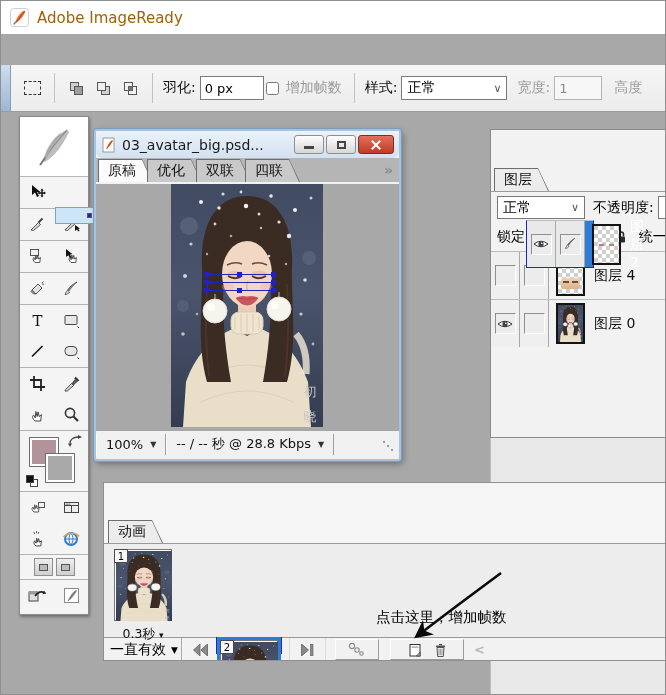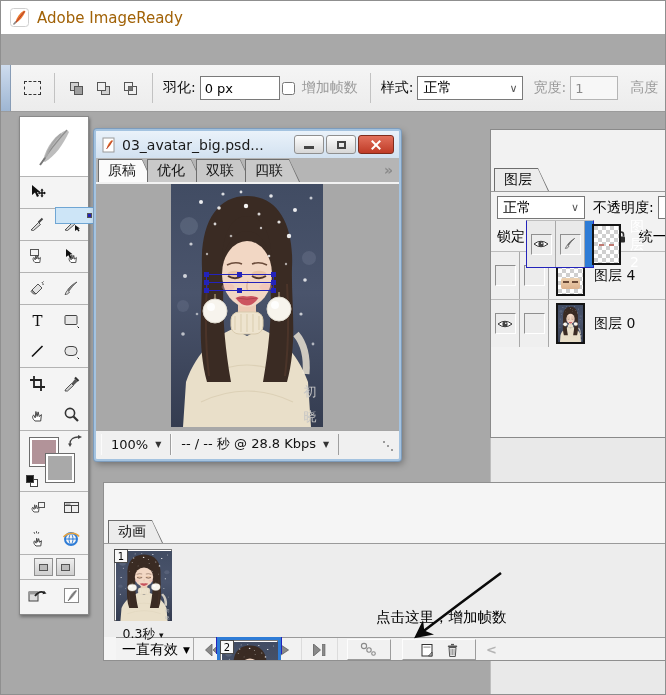--- a/index.html
+++ b/index.html
@@ -17,21 +17,21 @@
   .menubar .mi { font-size:14.5px; color:#111; padding:0 11px; line-height:30px; cursor:default; }
 
   
   .optionsbar { position:absolute; left:0; top:64px; width:666px; height:47px; background:linear-gradient(#f5f5f5,#ececec); border-bottom:1px solid #9b9b9b; display:flex; align-items:center; white-space:nowrap; overflow:hidden; }
   .well-strip { width:10px; height:47px; background:linear-gradient(180deg,#cedcee,#9db5d2); border-right:1px solid #879cb6; flex:none; }
   .ob-sep { width:1px; height:30px; background:#c2c2c2; margin:0 8px; flex:none; }
   .ob-btn { width:27px; height:27px; display:flex; align-items:center; justify-content:center; flex:none; border:1px solid transparent; }
   .marq-ico { width:17px; height:14px; border:1px dashed #333; }
   .ob-label { font-size:14px; color:#111; margin:0 4px 0 2px; }
   .ob-label.dis { color:#9a9a9a; }
-  .ob-input { width:80px; height:24px; border:1px solid #7a7a7a; background:#fff; font-size:13px; padding:0 4px; font-family:inherit; }
+  .ob-input { width:64px; height:24px; border:1px solid #7a7a7a; background:#fff; font-size:13px; padding:0 4px; font-family:inherit; }
   .ob-input.dis { width:48px; border-color:#b5b5b5; background:#f7f7f7; color:#8a8a8a; }
   .ob-check { width:13px; height:13px; margin:0 5px 0 2px; }
   .ob-combo { width:106px; height:24px; border:1px solid #7a7a7a; background:#fff; display:flex; align-items:center; padding:0 5px; font-size:14px; }
   .ob-combo .chev { margin-left:auto; font-size:11px; color:#555; }
 
   
   .toolbox { position:absolute; left:18px; top:115px; width:70px; background:#f4f4f4; border:1px solid #898989; box-shadow:1px 2px 3px rgba(0,0,0,.35); z-index:2; }
   .tb-logo { height:60px; background:#fff; display:flex; align-items:center; justify-content:center; border-bottom:1px solid #b5b5b5; }
   .tb-row { display:flex; }
   .tool { width:34px; height:31px; display:flex; align-items:center; justify-content:center; }
@@ -45,21 +45,21 @@
   .sw-mini .a { left:0; top:0; background:#111; z-index:1; }
   .sw-mini .b { right:0; bottom:0; background:#fff; }
   .sw-swap { position:absolute; right:6px; top:4px; }
   .tb-modes { display:flex; justify-content:center; gap:3px; padding:3px 0; }
   .mode-btn { width:19px; height:18px; border:1px solid #8f8f8f; background:linear-gradient(#eee,#cfcfcf); display:flex; align-items:center; justify-content:center; }
   .mode-btn.sel { background:#cde5f7; border-color:#6fa6d4; }
   .mode-btn i { display:block; width:9px; height:7px; border:1px solid #555; background:#bbb; }
 
   
   .docwin { position:absolute; left:93px; top:128px; width:307px; height:332px; background:#f0f0f0; border:2px solid #a4c3e0; border-radius:3px; box-shadow:0 0 0 1px #7d9cbc, 2px 3px 7px rgba(0,0,0,.35); z-index:2; overflow:hidden; }
-  .doc-titlebar { height:27px; background:linear-gradient(#eaf2fa,#d2e1f0); display:flex; align-items:center; padding:0 5px; }
+  .doc-titlebar { height:27px; background:linear-gradient(#eaf2fa,#d2e1f0); display:flex; align-items:center; padding:0 5px;border-radius:7px; }
   .doc-titlebar .dtitle { font-size:14px; color:#1a1a1a; margin-left:5px; flex:1; overflow:hidden; }
   .winbtn { width:30px; height:19px; border:1px solid #8f8f8f; border-radius:3px; background:linear-gradient(#fdfdfd,#d7d7d7); margin-left:2px; position:relative; flex:none; }
   .winbtn.close { width:36px; border-color:#7e2c1d; background:linear-gradient(#e2705c,#bf3b27); }
   .winbtn .g-min { position:absolute; left:9px; bottom:4px; width:10px; height:3px; background:#444; }
   .winbtn .g-res { position:absolute; left:10px; top:5px; width:9px; height:8px; border:2px solid #444; }
   .winbtn .gx1,.winbtn .gx2 { position:absolute; left:16px; top:3px; width:2px; height:12px; background:#fff; }
   .winbtn .gx1 { transform:rotate(45deg); } .winbtn .gx2 { transform:rotate(-45deg); }
   .doc-tabs { height:26px; background:#b5b5b5; display:flex; align-items:flex-end; padding-left:2px; border-bottom:2px solid #f2f2f2; position:relative; }
   .tab { display:inline-block; background:#6e6e6e; clip-path:polygon(0 0,calc(100% - 11px) 0,100% 100%,0 100%); padding:1px 1px 0 1px; margin-right:-6px; }
   .tab > span { display:flex; align-items:center; height:22px; padding:0 16px 0 9px; background:#c9c9c9; clip-path:polygon(0 0,calc(100% - 10px) 0,100% 100%,0 100%); font-size:14px; color:#111; }
@@ -69,21 +69,21 @@
   .canvas-img { position:absolute; left:75px; top:0; width:152px; height:243px; }
   .portrait-slot { width:100%; height:100%; overflow:hidden; }
   .portrait-slot svg { width:100%; height:100%; display:block; }
   
   .sel { position:absolute; left:35px; top:90px; width:68px; height:17px; border:1px solid #2323bb; }
   .sel .mid { position:absolute; left:0; right:0; top:7px; border-top:1px solid #2323bb; }
   .sel i { position:absolute; width:5px; height:5px; background:#2323bb; }
   .sel .h1{left:-3px;top:-3px}.sel .h2{left:50%;margin-left:-3px;top:-3px}.sel .h3{right:-3px;top:-3px}
   .sel .h4{left:-3px;top:5px}.sel .h5{right:-3px;top:5px}
   .sel .h6{left:-3px;bottom:-3px}.sel .h7{left:50%;margin-left:-3px;bottom:-3px}.sel .h8{right:-3px;bottom:-3px}
-  .doc-status { height:27px; background:#f0f0f0; border-top:1px solid #a5a5a5; display:flex; align-items:center; padding-left:5px; position:relative; }
+  .doc-status { height:27px; background:#f0f0f0; border-top:1px solid #a5a5a5; display:flex; align-items:center; position:relative; }
   .seg { height:21px; display:flex; align-items:center; padding:0 9px; border-left:1px solid #fbfbfb; border-right:1px solid #9f9f9f; font-size:13px; color:#111; }
   .seg .dd { font-size:8px; color:#333; margin-left:7px; }
   .grip { position:absolute; right:6px; bottom:6px; width:2px; height:2px; background:#9a9a9a; box-shadow:-4px -4px #9a9a9a,-8px -8px #9a9a9a; }
 
   
   .right-strip { position:absolute; left:489px; top:128px; width:177px; height:567px; background:#e9e9e9; border-left:1px solid #bdbdbd; z-index:1; }
 
   
   .layers { position:absolute; left:489px; top:128px; width:178px; height:309px; background:#f2f2f2; border:1px solid #8a8a8a; border-right:none; z-index:2; overflow:hidden; }
   .lp-head { height:36px; }
@@ -117,21 +117,21 @@
   .ap-tabrow { height:25px; display:flex; align-items:flex-end; padding-left:4px; border-bottom:1px solid #9a9a9a; }
   .ap-frames { height:93px; background:#ededed; position:relative; padding:3px 0 0 6px; display:flex; align-items:flex-start; }
   .frame { width:66px; text-align:center; position:relative; margin-right:5px; padding-top:2px; }
   .thumbwrap { width:58px; height:72px; margin:0 auto; background:#fff; border:1px solid #787878; position:relative; }
   .thumbwrap .portrait-slot { position:absolute; inset:1px; }
   .frame.sel .thumbwrap { box-shadow:0 0 0 3px #2e7cd6; }
   .fbadge { position:absolute; left:-1px; top:-1px; width:14px; height:14px; background:#f8f8f8; border:1px solid #4a4a4a; font-size:10px; line-height:13px; z-index:2; }
   .fdur { margin-top:4px; font-size:12.5px; color:#111; padding:1px 0 2px; }
   .fdur .dd { font-size:9px; }
   .ap-note { position:absolute; left:272px; top:64px; font-size:14.5px; color:#000; }
-  .ap-controls { height:24px; border-top:1px solid #999; background:#f2f2f2; display:flex; align-items:stretch;margin-left:12px; }
+  .ap-controls { height:24px; border-top:1px solid #999; background:#f2f2f2; display:flex; align-items:stretch; }
   .loopbox { width:78px; display:flex; align-items:center; padding-left:6px; border-right:1px solid #aaa; font-size:14px; }
   .loopbox .dd { font-size:9px; margin-left:5px; }
   .pbtn { width:36px; display:flex; align-items:center; justify-content:center; border-right:1px solid #dcdcdc; }
   .segbox { display:flex; align-items:center; justify-content:center; border:1px solid; border-color:#fdfdfd #9c9c9c #9c9c9c #fdfdfd; background:#f1f1f1; margin:1px 0; }
   .tweenbox { width:44px; margin-left:9px; }
   .editbox { width:74px; margin-left:11px; gap:10px; }
   .scrollL { font-size:13px; color:#b4b4b4; display:flex; align-items:center; margin-left:10px; font-weight:bold; }
 
   .arrow-svg { position:absolute; left:0; top:0; width:666px; height:695px; pointer-events:none; z-index:4; }
 </style>

